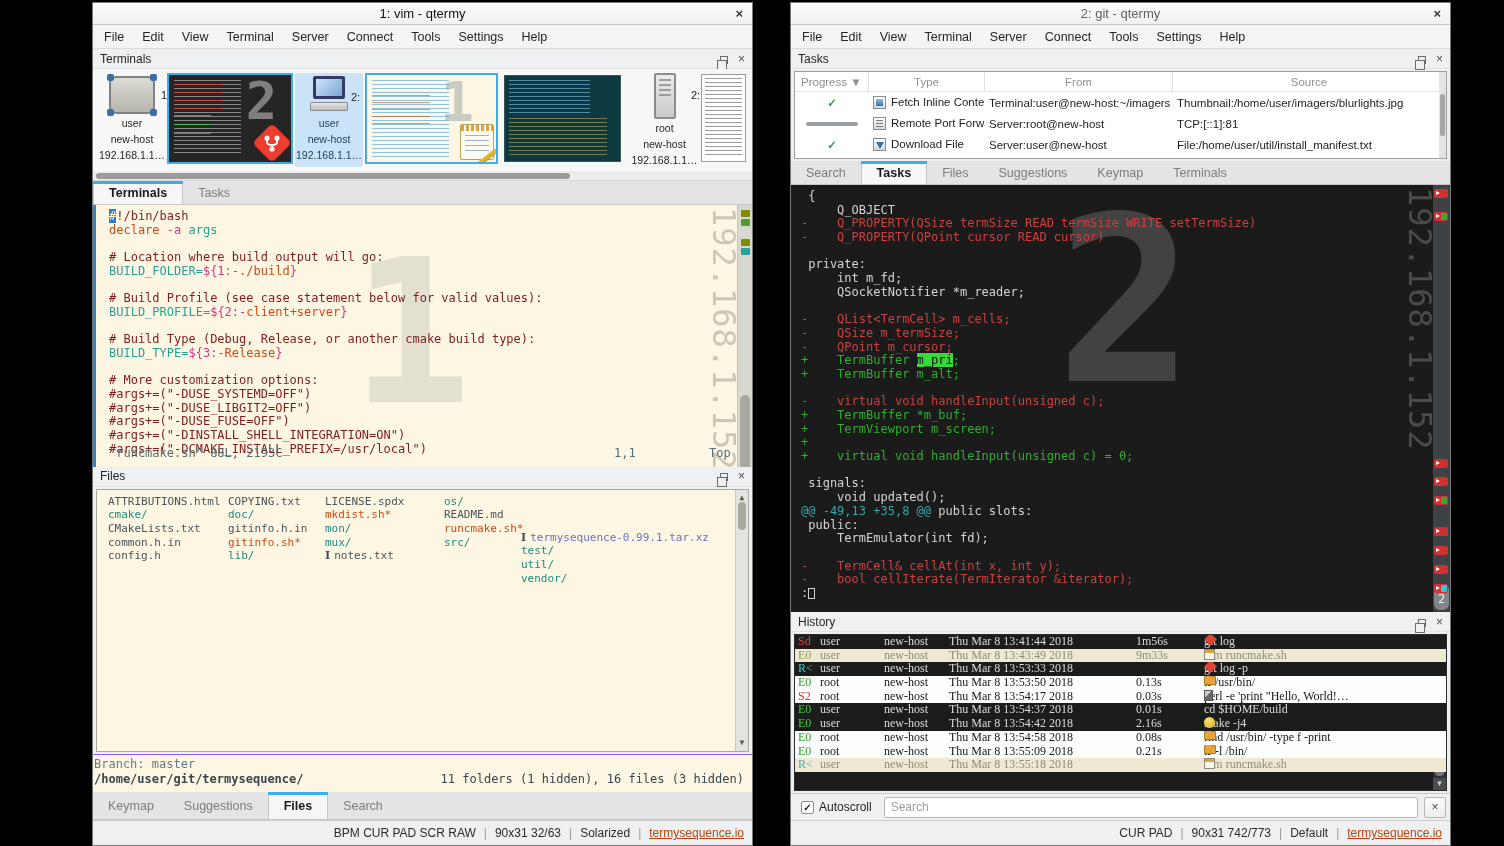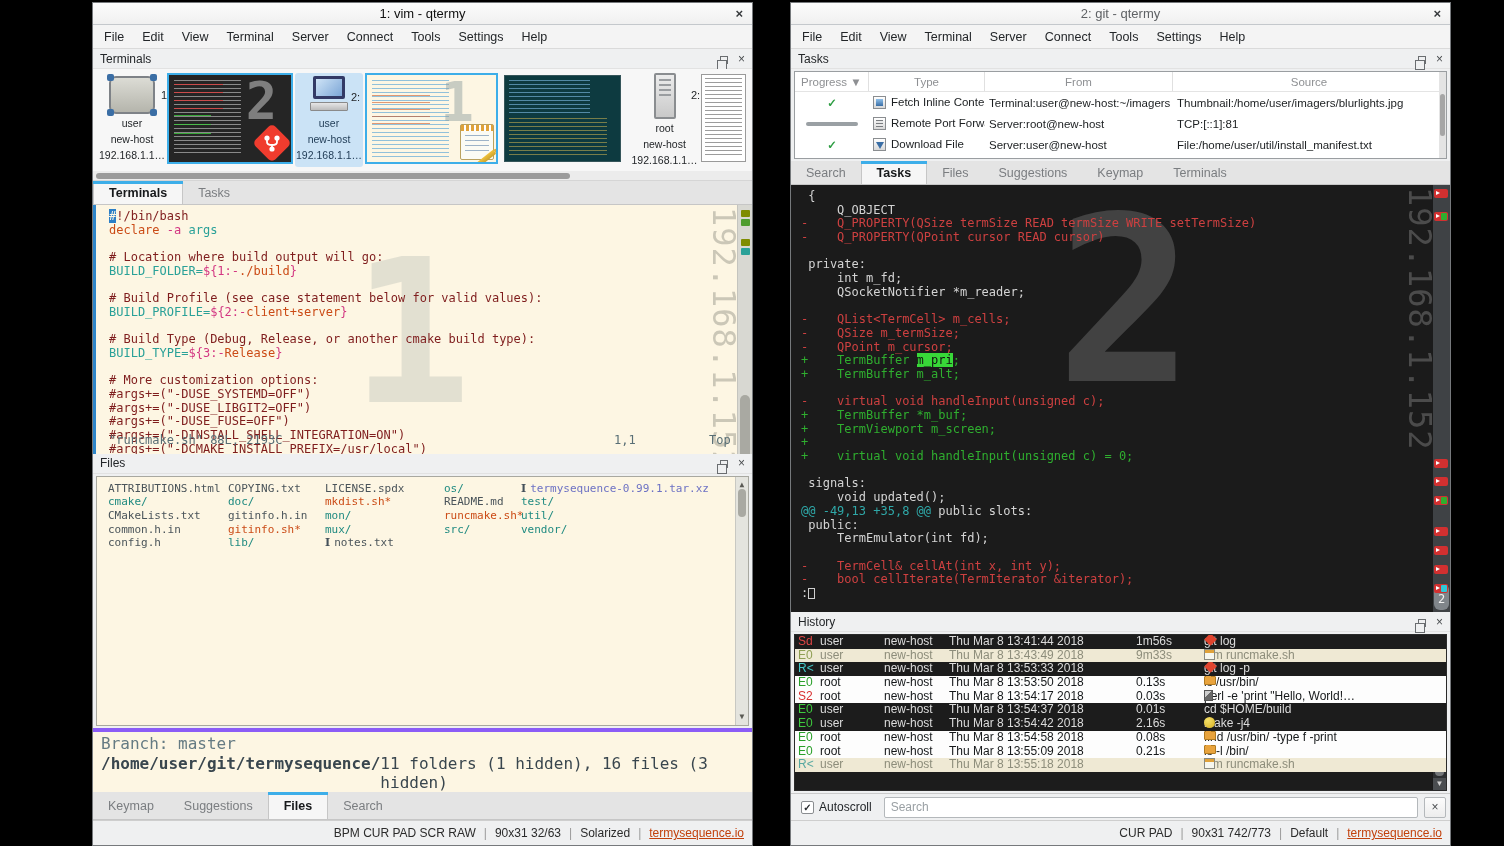--- a/index.html
+++ b/index.html
@@ -97,21 +97,21 @@
   
   .files-box{flex:1;margin:2px 3px;border:1px solid #a8a8a0;background:#fdf6e3;position:relative;overflow:hidden;font-family:"DejaVu Sans Mono",monospace;font-size:11px;line-height:13.7px}
   .fcol{position:absolute;top:5px}
   .fitem{height:13.7px;white-space:pre}
   .ft-f{color:#4a545a}.ft-d{color:#1f8a80}.ft-x{color:#cb4b16}.ft-a{color:#6c71c4}
   .iglyph{font-family:"DejaVu Serif",serif;font-weight:bold;color:#44505a;margin-right:4px}
   .fscroll{position:absolute;right:0;top:0;bottom:0;width:13px;background:#e4e4de;border-left:1px solid #c8c8c2}
   .fscroll .arr{position:absolute;left:0;right:0;text-align:center;font-size:8px;color:#5a5a54}
   .fscroll .arr.up{top:1px}.fscroll .arr.down{bottom:1px}
   .fthumb{position:absolute;left:2px;right:2px;top:12px;height:28px;background:#a9a9a2;border-radius:4px}
-  .files-footer{flex:0 0 38px;background:#fdf6e3;border-top:4px solid #8b5cf6;font-family:"DejaVu Sans Mono",monospace;font-size:16px;padding:2px 8px 0 8px;color:#657b83}
+  .files-footer{flex:0 0 38px;background:#fdf6e3;border-top:1px solid #8b5cf6;font-family:"DejaVu Sans Mono",monospace;font-size:12px;padding:2px 8px 0 1px;color:#657b83}
   .files-path-row{display:flex;margin-top:1px}
   .files-path{font-weight:bold;color:#39464e;flex:1}
   .files-summary{color:#39464e}
 
   
   .statusbar{flex:0 0 25px;display:flex;align-items:center;justify-content:flex-end;padding-right:8px;font-size:12px;color:#2b2b2b;background:#eff0f1;border-top:1px solid #cecece}
   .sb-sep{margin:0 8px;color:#9a9a9a}
   .sb-link{color:#c2410c;text-decoration:underline}
 
   
@@ -147,21 +147,21 @@
   .mk{position:absolute;left:1px;width:14px;height:9px;border-radius:2px;background:#d23030}
   .mk::before{content:"";position:absolute;left:2px;top:2px;border-top:2.5px solid transparent;border-bottom:2.5px solid transparent;border-left:4px solid #fff}
   .mk b{position:absolute;right:1px;top:1px;width:6px;height:7px;border-radius:1px}
   .mk-green b{background:#2fae2f}.mk-cyan b{background:#2fc8d8}
   .v2thumb{position:absolute;left:1px;right:1px;bottom:2px;height:26px;background:#80858a;border-radius:6px;text-align:center;font-family:"DejaVu Sans Mono",monospace;font-size:12px;color:#f0f0f0;line-height:30px}
 
   
   .hist-box{flex:0 0 157px;margin:2px 3px;border:1px solid #2a2a2a;background:#1c1c1c;position:relative;overflow:hidden}
   .hhead{height:17px;background:#3b3f42;color:#cfd2d4;font-size:11.5px;position:relative;border-bottom:1px solid #17191a}
   .hhead span{position:absolute;top:1px;text-align:center}
-  .hrow{position:relative;height:13.7px;font-family:Liberation Sans, sans-serif;font-size:12px;white-space:nowrap}
+  .hrow{position:relative;height:13.7px;font-family:Liberation Serif, serif;font-size:12px;white-space:nowrap}
   .hrow span{position:absolute;top:0;line-height:13.7px}
   .hb-dark{background:#1c1c1c;color:#dcdcdc}
   .hb-light{background:#fdfdfd;color:#15181a}
   .hb-cream{background:#efe9d4;color:#8d8d7b}
   .hc-st{left:3px}.hc-user{left:25px}.hc-host{left:89px}.hc-start{left:154px}.hc-dur{left:341px}.hc-cmd{left:409px;right:16px;overflow:hidden}
   .stc-red{color:#e04545}.stc-green{color:#3ecb3e}.stc-cyan{color:#45c8c8}.stc-olive{color:#8f9e53}.stc-teal{color:#57a8a0}
   .hb-light .stc-green{color:#2aa02a}.hb-light .stc-red{color:#d83030}
   .cicon{display:inline-block;margin-right:5px;vertical-align:-1px;position:relative}
   .ci-git{width:9px;height:9px;background:#e0442e;transform:rotate(45deg);margin:0 7px 0 2px;vertical-align:-1px}
   .ci-vim{width:11px;height:11px;background:linear-gradient(#e0a23a 0 3px,#f6f6ee 3px);border:1px solid #8a8a80;vertical-align:-2px}
@@ -356,21 +356,21 @@
           <div class="fitem ft-d">mon/</div>
           <div class="fitem ft-d">mux/</div>
           <div class="fitem ft-f"><span class="iglyph">I</span>notes.txt</div>
         </div>
         <div class="fcol" style="left: 347px;">
           <div class="fitem ft-d">os/</div>
           <div class="fitem ft-f">README.md</div>
           <div class="fitem ft-x">runcmake.sh*</div>
           <div class="fitem ft-d">src/</div>
         </div>
-        <div class="fcol" style="left: 424px;">
+        <div class="fcol" style="left: 424px; margin-top: 36px;">
           <div class="fitem ft-a"><span class="iglyph">I</span>termysequence-0.99.1.tar.xz</div>
           <div class="fitem ft-d">test/</div>
           <div class="fitem ft-d">util/</div>
           <div class="fitem ft-d">vendor/</div>
         </div>
       </div>
     <div class="files-footer">
       <div>Branch: master</div>
       <div class="files-path-row">
         <span class="files-path">/home/user/git/termysequence/</span>

